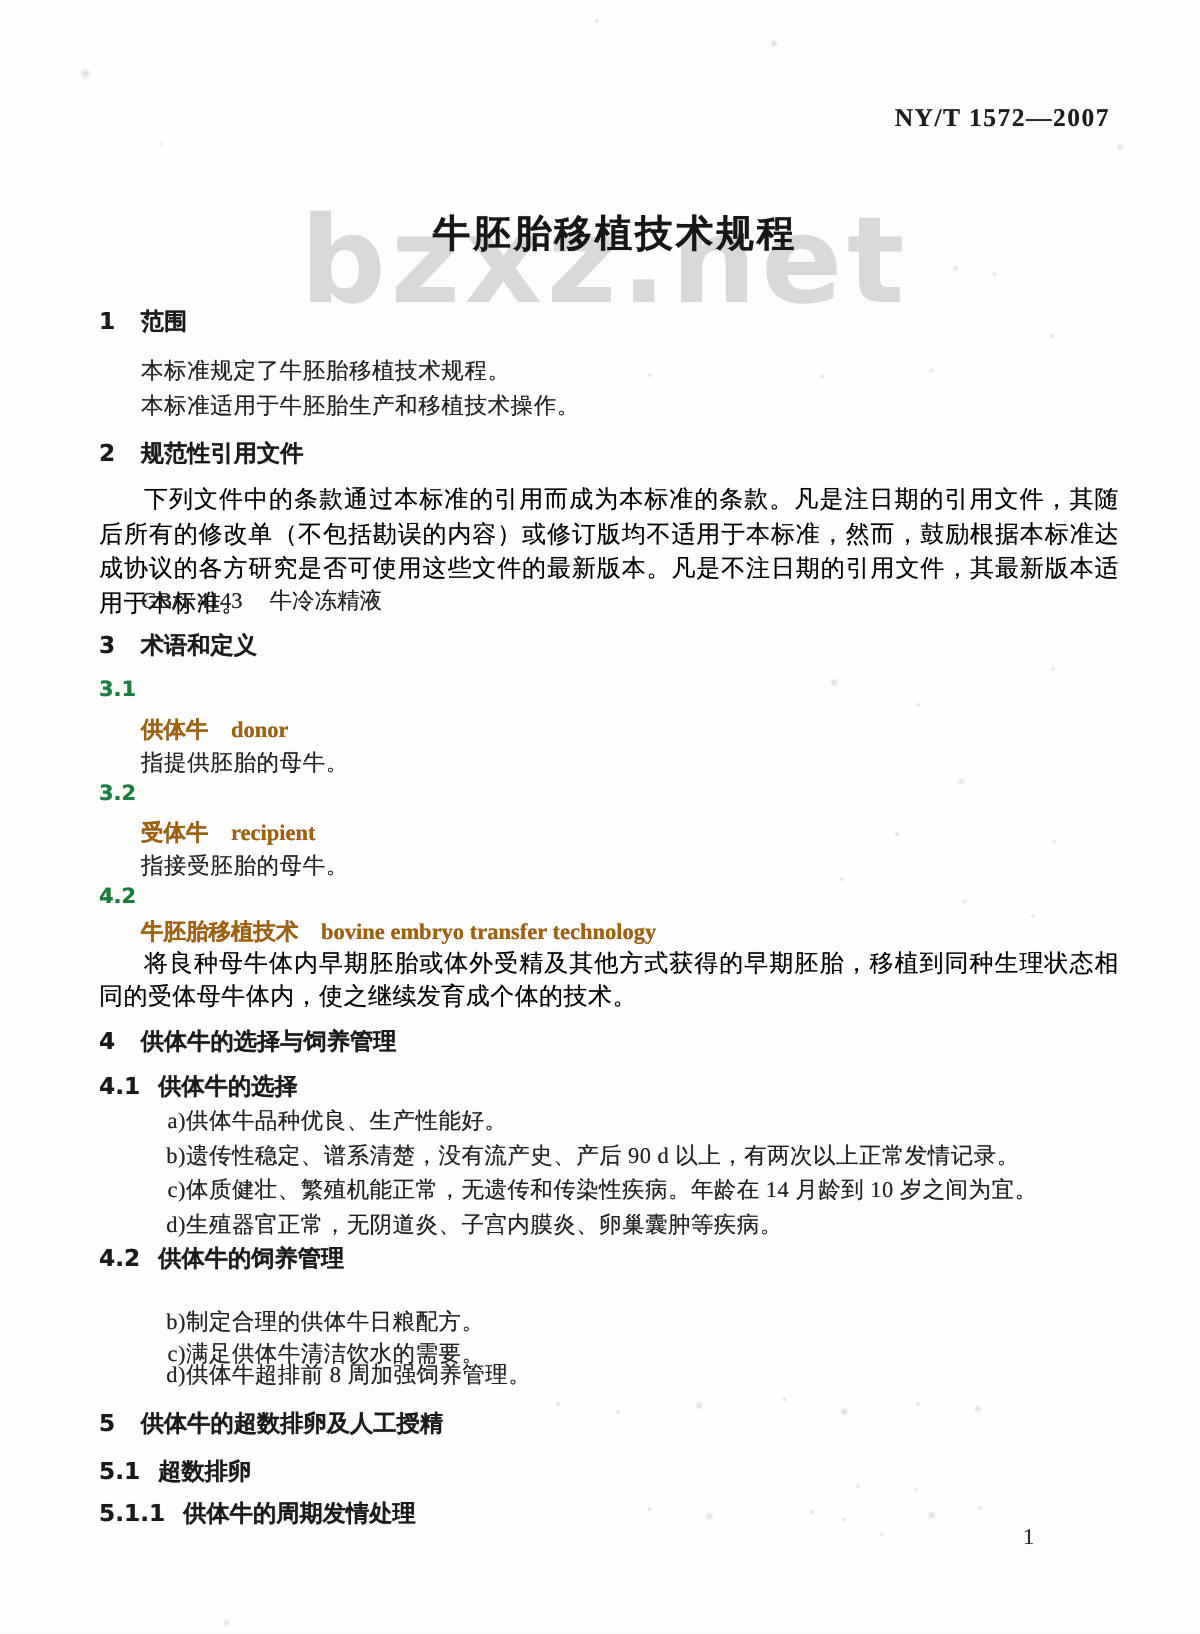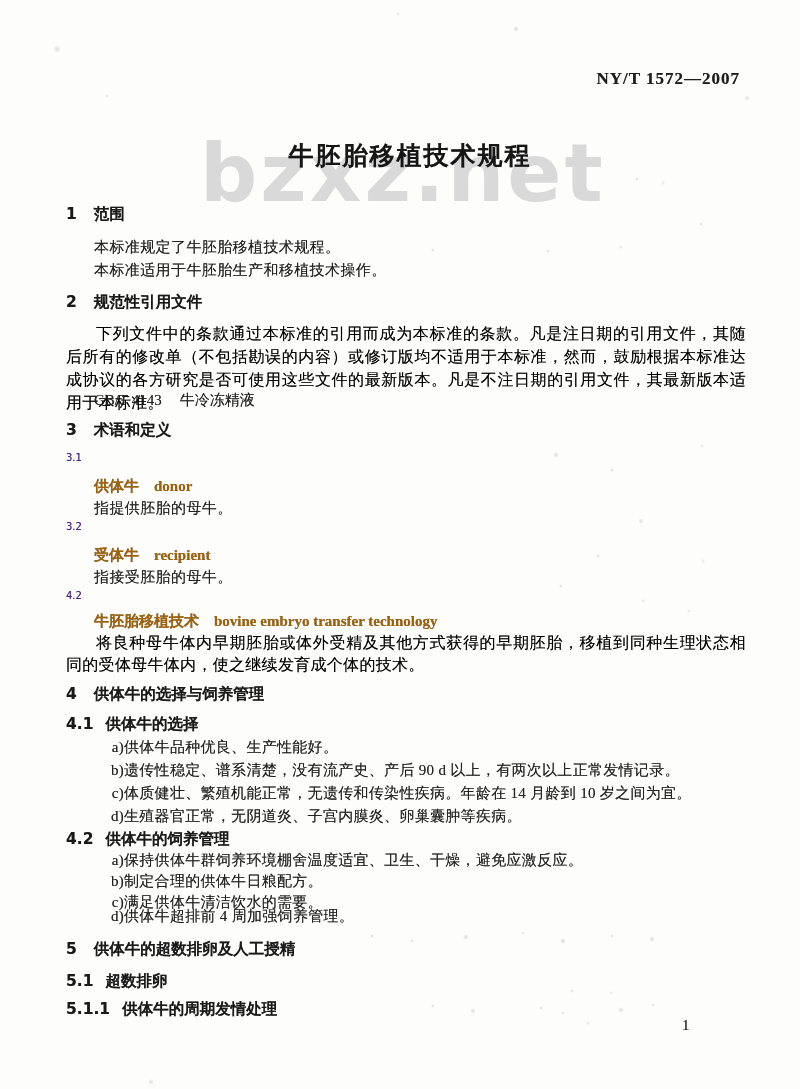--- a/index.html
+++ b/index.html
@@ -39,21 +39,21 @@
     left:66px;z-index:2;
     font-family:"DejaVu Sans","Liberation Sans",sans-serif;
     font-weight:700;font-size:15.5px;color:#1a1a1a;
     white-space:nowrap;
   }
   .heading .num{font-weight:600;margin-right:17px;font-family:"DejaVu Sans","Liberation Sans",sans-serif;}
   .heading .num.sub{margin-right:12px;}
   .term-num{
     left:66px;z-index:2;
     font-family:"DejaVu Sans","Liberation Sans",sans-serif;
-    font-weight:400;font-size:10px;color:#4c1d95;
+    font-weight:700;font-size:14px;color:#15803d;
   }
   
   .bodyline{
     left:94px;z-index:2;
     font-size:15px;letter-spacing:.4px;white-space:nowrap;color:#222;
   }
   .para{
     left:66px;width:680px;z-index:2;
     font-size:16px;letter-spacing:.3px;color:#000000;
     text-align:justify;text-justify:inter-ideograph;
@@ -187,31 +187,28 @@
   <div class="abs li ink" style="top:784px">
     <span class="marker">c)</span><span>体质健壮、繁殖机能正常，无遗传和传染性疾病。年龄在 14 月龄到 10 岁之间为宜。</span>
   </div>
   <div class="abs li ink" style="top:807px">
     <span class="marker">d)</span><span>生殖器官正常，无阴道炎、子宫内膜炎、卵巢囊肿等疾病。</span>
   </div>
 
   <div class="abs heading ink" style="top:829px">
     <span class="num sub">4.2</span><span>供体牛的饲养管理</span>
   </div>
-  <div class="abs li ink" style="top:851px">
-    <span class="marker">a)</span><span>保持供体牛群饲养环境棚舍温度适宜、卫生、干燥，避免应激反应。</span>
-  </div>
   <div class="abs li ink" style="top:872px">
     <span class="marker">b)</span><span>制定合理的供体牛日粮配方。</span>
   </div>
   <div class="abs li ink" style="top:893px">
     <span class="marker">c)</span><span>满足供体牛清洁饮水的需要。</span>
   </div>
   <div class="abs li ink" style="top:907px">
-    <span class="marker">d)</span><span>供体牛超排前 4 周加强饲养管理。</span>
+    <span class="marker">d)</span><span>供体牛超排前 8 周加强饲养管理。</span>
   </div>
 
   <div class="abs heading ink" style="top:939px">
     <span class="num">5</span><span>供体牛的超数排卵及人工授精</span>
   </div>
   <div class="abs heading ink" style="top:971px">
     <span class="num sub">5.1</span><span>超数排卵</span>
   </div>
   <div class="abs heading ink" style="top:999px">
     <span class="num sub">5.1.1</span><span>供体牛的周期发情处理</span>

